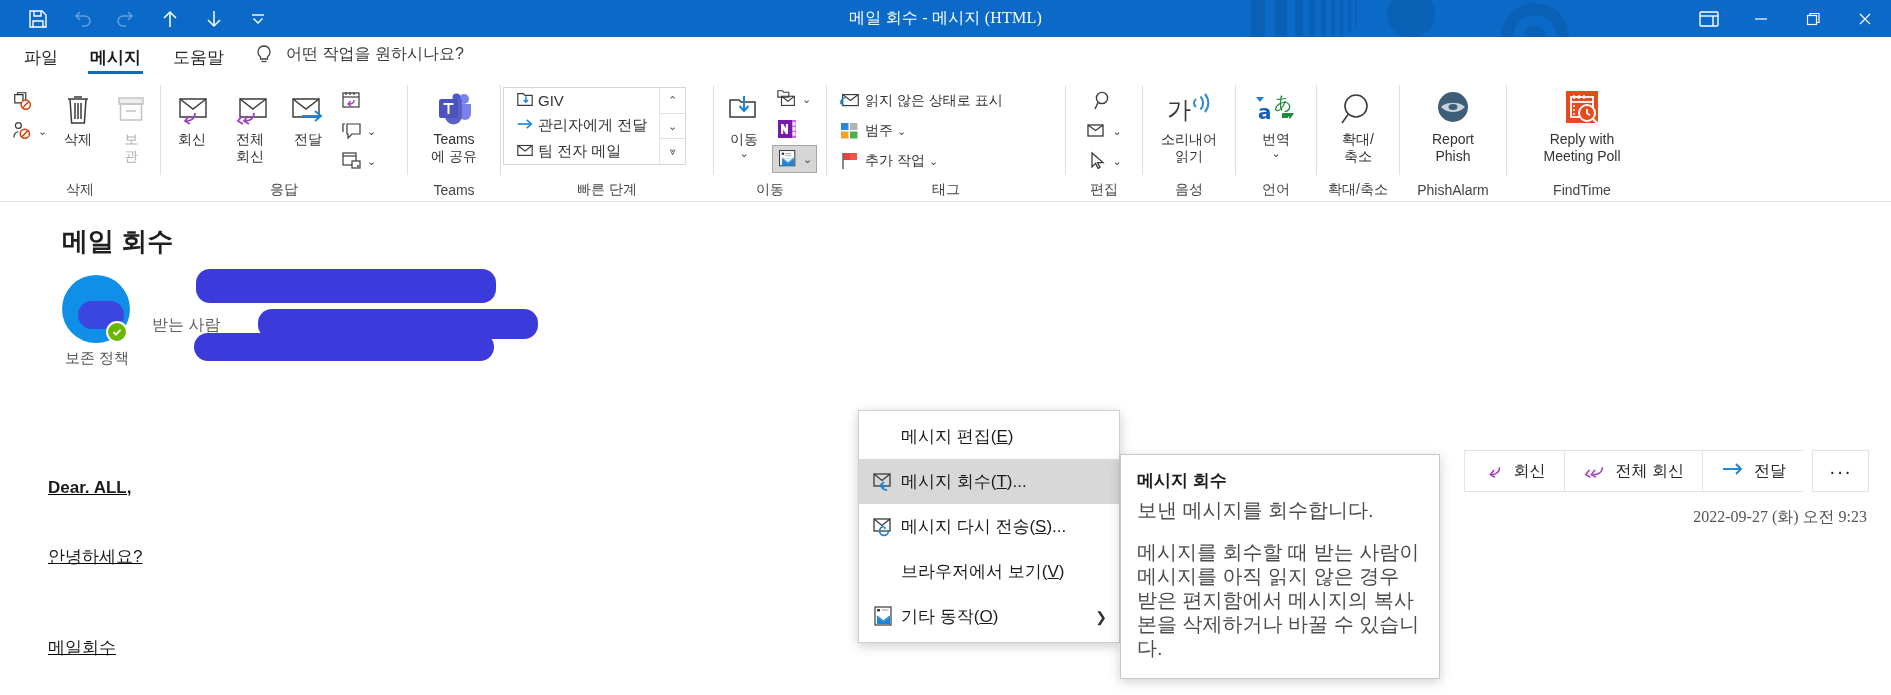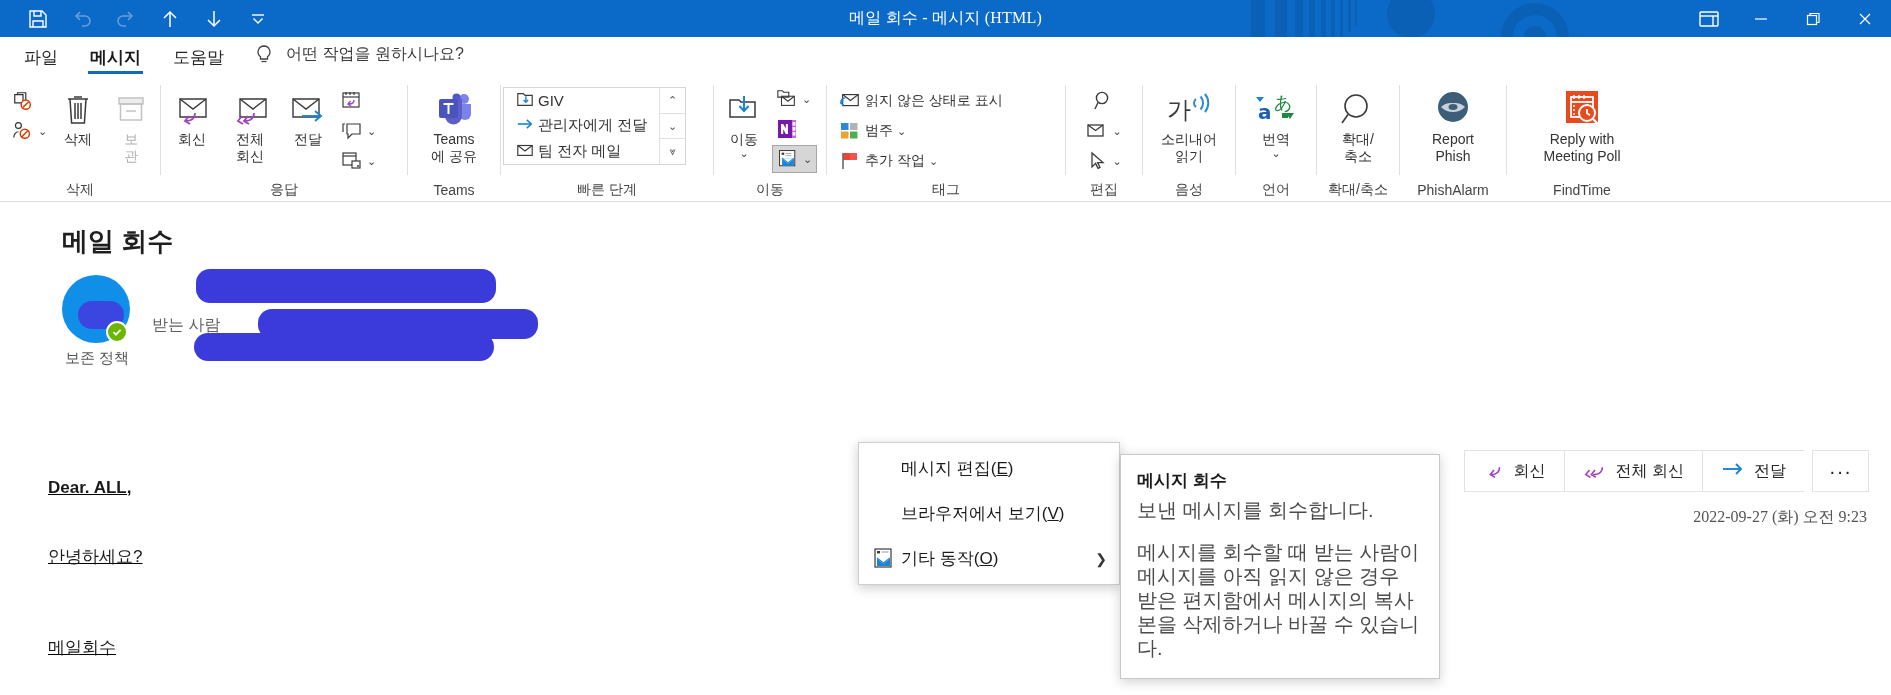--- a/index.html
+++ b/index.html
@@ -157,21 +157,21 @@
   }
 
   .body-text { padding: 0 0 0 14px; text-decoration: underline; }
   .body-line { font-size: 17px; color: #1a1a1a; }
 
   
   .menu {
     position: absolute; left: 858px; top: 208px; width: 262px;
     background: #ffffff; border: 1px solid #cfcfcf;
     box-shadow: 0 3px 11px rgba(0,0,0,.20);
-    padding: 3px 0; z-index: 50; margin-top: 32px;
+    padding: 3px 0; z-index: 50;
   }
   .mi {
     display:flex; align-items:center; height: 45px; padding: 0 10px 0 8px;
     font-size: 17px; color: #1b1b1b; position: relative;
   }
   .mi .mi-ico { width: 34px; display:flex; align-items:center; justify-content:center; }
   .mi.sel { background: #d8d8d8; }
   .mi .mi-sub { position:absolute; right: 12px; font-size: 14px; color:#333; }
   .mi u { text-decoration: underline; }
 
@@ -798,20 +798,42 @@
       <div class="body-line">안녕하세요?</div>
       <div style="height:68px"></div>
       <div class="body-line">메일회수</div>
     </div>
 
     <div class="menu">
       <div class="mi">
         <span class="mi-ico"></span>
         <span>메시지 편집(<u>E</u>)</span>
       </div>
+      <div class="mi sel">
+        <span class="mi-ico">
+          <svg width="24" height="20" viewBox="0 0 24 20" fill="none">
+            <rect x="2" y="2" width="16" height="12" stroke="#3a3a3a" stroke-width="1.3"></rect>
+            <path d="M2 2l8 6.5L18 2" stroke="#3a3a3a" stroke-width="1.3"></path>
+            <path d="M15 18c-4.5 0-6-3-6-5.5" stroke="#1a84d8" stroke-width="1.8" fill="none"></path>
+            <path d="M12 10l-3 3 3.2 2.6" stroke="#1a84d8" stroke-width="1.8" fill="none"></path>
+          </svg>
+        </span>
+        <span>메시지 회수(<u>T</u>)...</span>
+      </div>
+      <div class="mi">
+        <span class="mi-ico">
+          <svg width="24" height="20" viewBox="0 0 24 20" fill="none">
+            <rect x="2" y="2" width="16" height="12" stroke="#3a3a3a" stroke-width="1.3"></rect>
+            <path d="M2 2l8 6.5L18 2" stroke="#3a3a3a" stroke-width="1.3"></path>
+            <circle cx="12" cy="14" r="4.4" stroke="#1a84d8" stroke-width="1.7" fill="none" stroke-dasharray="20 6"></circle>
+            <path d="M12 9.3l2.4 1.6-2.4 1.6" fill="#1a84d8"></path>
+          </svg>
+        </span>
+        <span>메시지 다시 전송(<u>S</u>)...</span>
+      </div>
       <div class="mi">
         <span class="mi-ico"></span>
         <span>브라우저에서 보기(<u>V</u>)</span>
       </div>
       <div class="mi">
         <span class="mi-ico">
           <svg width="24" height="22" viewBox="0 0 24 22" fill="none">
             <rect x="3" y="1" width="16" height="18" stroke="#3a3a3a" stroke-width="1.2"></rect>
             <rect x="5" y="3" width="3" height="2.4" fill="#3a3a3a"></rect>
             <path d="M9.5 4h7" stroke="#9a9a9a" stroke-width="1"></path>

